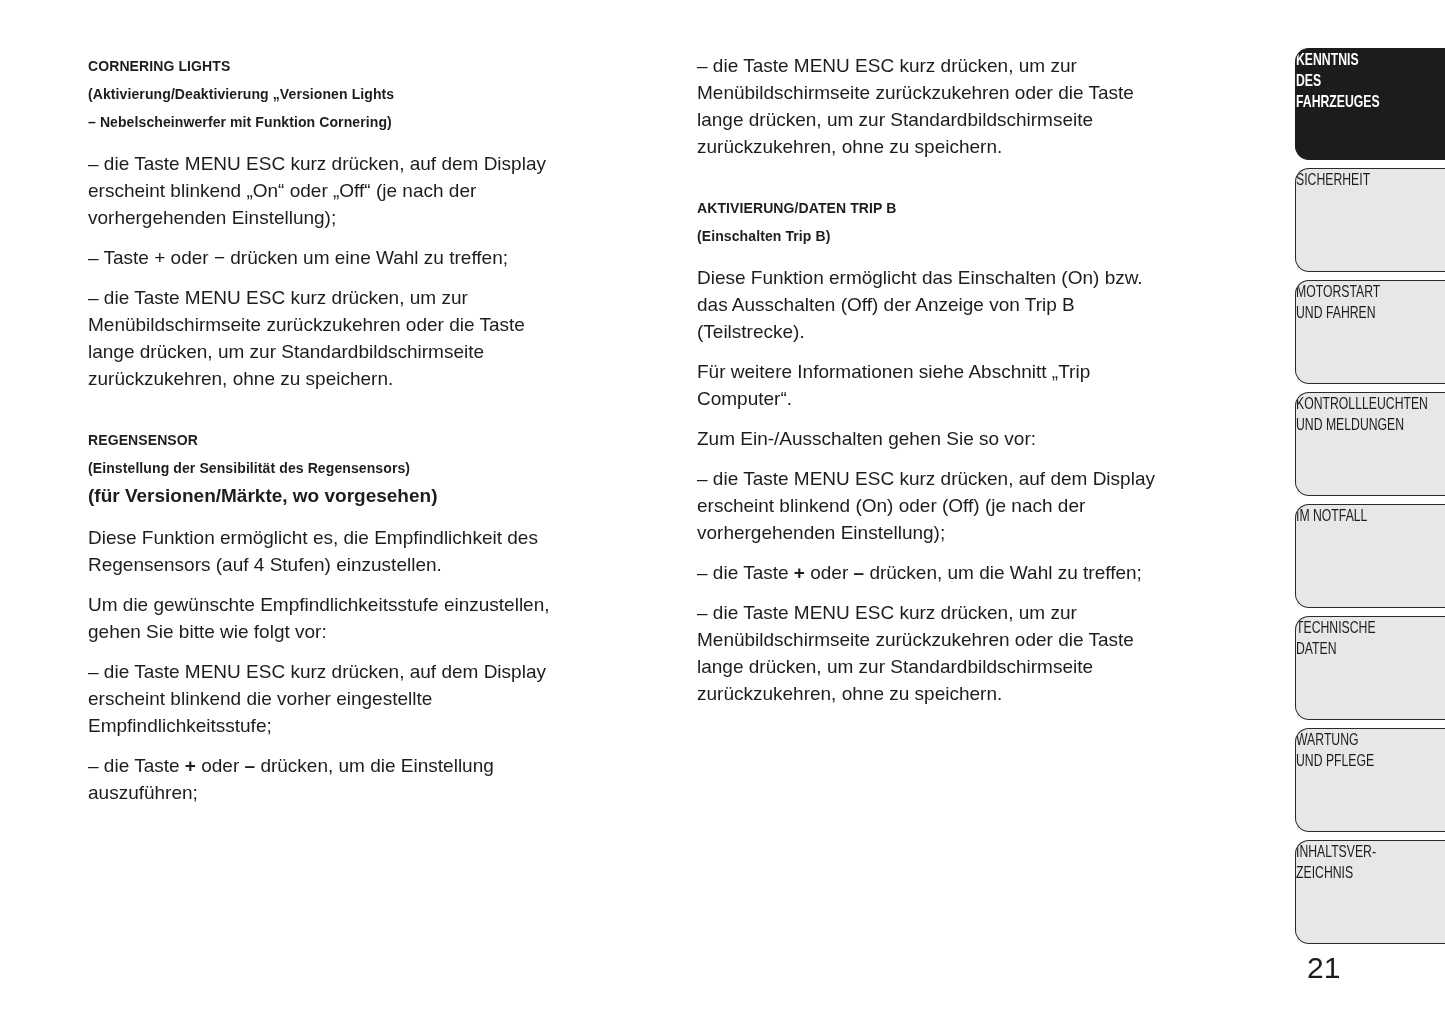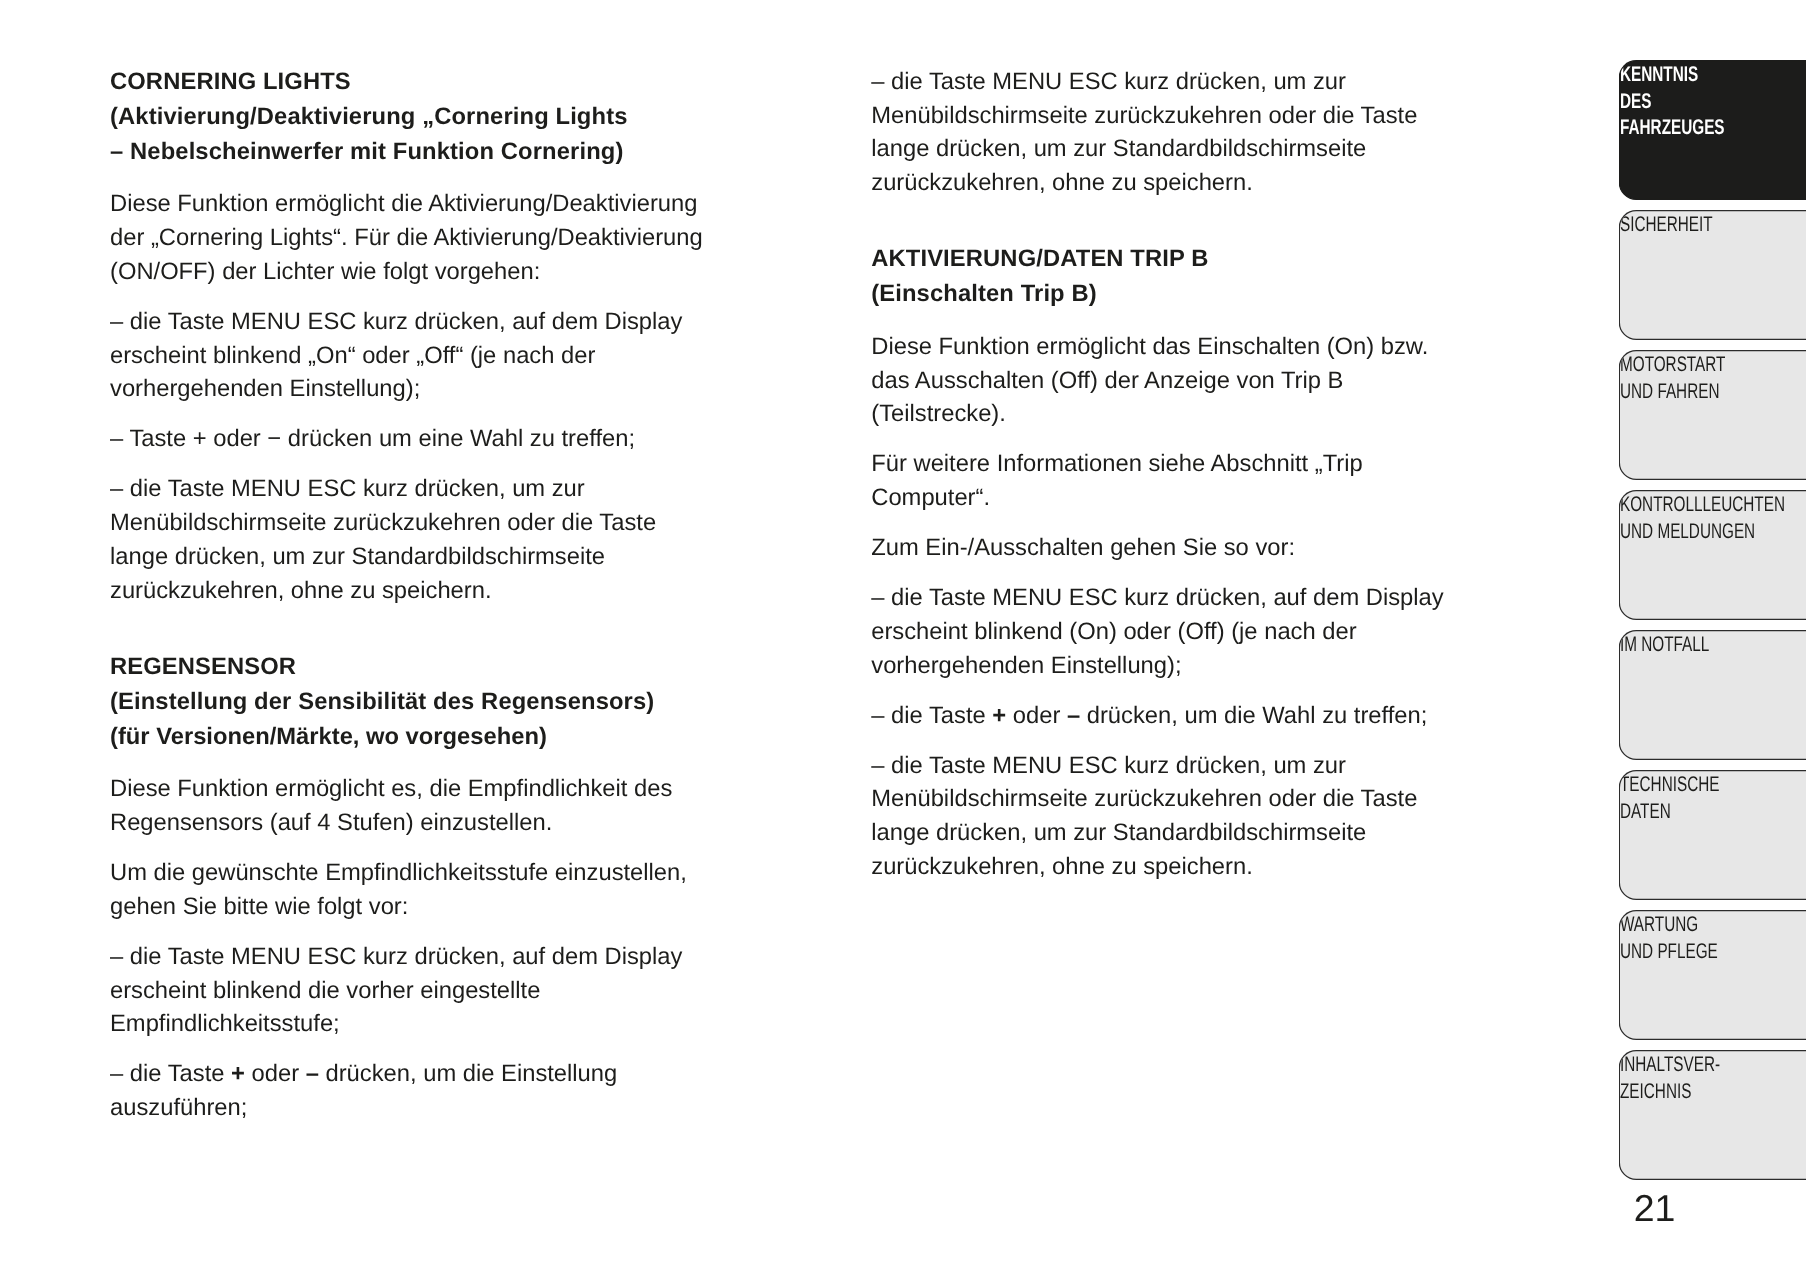--- a/index.html
+++ b/index.html
@@ -12,21 +12,21 @@
     position: relative;
     overflow: hidden;
   }
   .col { position: absolute; top: 52px; }
   .col-left  { left: 88px;  width: 600px; }
   .col-right { left: 697px; width: 578px; }
 
   .heading-block { margin: 0 0 14px 0; }
   .h-line {
     font-weight: bold;
-    font-size: 19px;
+    font-size: 14px;
     line-height: 28px;
     letter-spacing: 0.1px;
   }
   .h-sub-regular {
     font-weight: bold;
     font-size: 19px;
     line-height: 28px;
   }
   .section-gap { margin-top: 34px; }
 
@@ -81,27 +81,24 @@
 </style>
 </head>
 <body>
 
 <div>
 
   <div class="col col-left">
 
     <div class="heading-block">
       <div class="h-line">CORNERING LIGHTS</div>
-      <div class="h-line">(Aktivierung/Deaktivierung „Cornering Lights</div>
+      <div class="h-line">(Aktivierung/Deaktivierung „Versionen Lights</div>
       <div class="h-line">– Nebelscheinwerfer mit Funktion Cornering)</div>
     </div>
 
-    <p class="body">Diese Funktion ermöglicht die Aktivierung/Deaktivierung
-der „Cornering Lights“. Für die Aktivierung/Deaktivierung
-(ON/OFF) der Lichter wie folgt vorgehen:</p>
     <p class="body">– die Taste MENU ESC kurz drücken, auf dem Display
 erscheint blinkend „On“ oder „Off“ (je nach der
 vorhergehenden Einstellung);</p>
     <p class="body">– Taste + oder − drücken um eine Wahl zu treffen;</p>
     <p class="body">– die Taste MENU ESC kurz drücken, um zur
 Menübildschirmseite zurückzukehren oder die Taste
 lange drücken, um zur Standardbildschirmseite
 zurückzukehren, ohne zu speichern.</p>
 
     <div class="heading-block section-gap">

